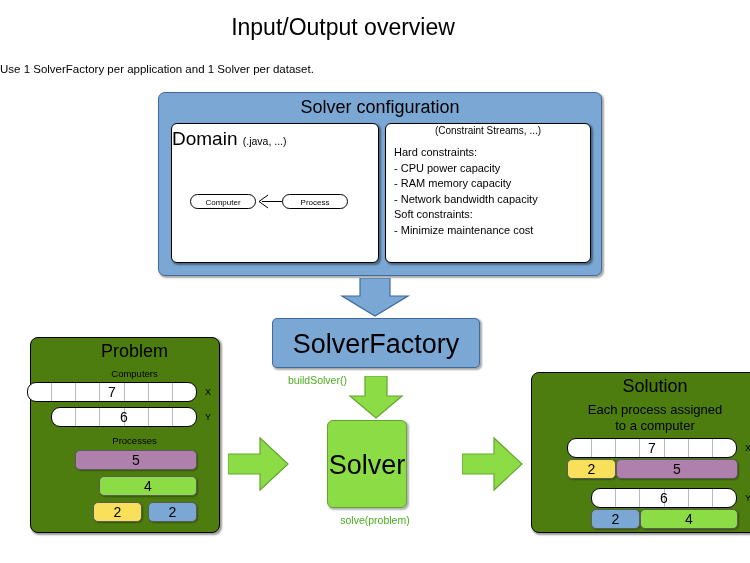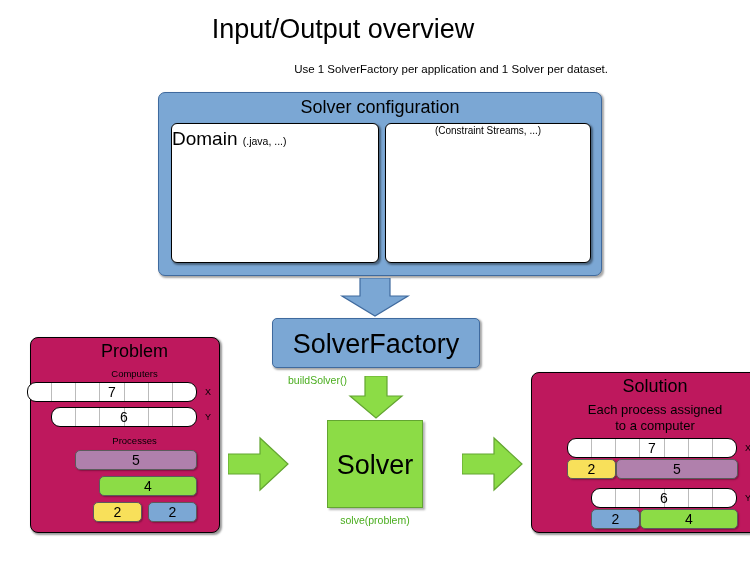--- a/index.html
+++ b/index.html
@@ -16,30 +16,30 @@
     overflow: hidden;
   }
 
   
   #page-title {
     position: absolute;
     top: 14px;
     left: 0;
     width: 686px;
     text-align: center;
-    font-size: 27px;
+    font-size: 23px;
     font-weight: normal;
     letter-spacing: 0px;
   }
   #page-subtitle {
     position: absolute;
     top: 63px;
     left: 0;
     width: 608px;
-    text-align: right;
+    text-align: left;
     font-size: 11.5px;
   }
 
   
   #solver-config {
     position: absolute;
     left: 158px;
     top: 92px;
     width: 444px;
     height: 184px;
@@ -158,36 +158,36 @@
     text-align: center;
     font-size: 10.5px;
     color: #4aad1e;
   }
 
   
   #solver-box {
     position: absolute;
     left: 327px;
     top: 420px;
-    width: 96px;
+    width: 80px;
     height: 88px;
     background: #8CDC46;
     border: 1px solid #63a531;
-    border-radius: 0;
+    border-radius: 6px;
     box-shadow: 1.5px 1.5px 2px rgba(0,0,0,0.3);
     font-size: 27px;
     text-align: center;
     line-height: 88px;
     box-sizing: border-box;
   }
 
   
   .panel {
     position: absolute;
-    background: #be185d;
+    background: #4d7c0f;
     border: 1.2px solid #000000;
     border-radius: 8px;
     box-sizing: border-box;
     box-shadow: 1.5px 1.5px 2px rgba(0,0,0,0.4);
     padding-left: 19px;
   }
   #problem-panel  { left: 30px;  top: 337px; width: 190px; height: 196px; }
   #solution-panel { left: 531px; top: 372px; width: 229px; height: 161px; }
   .panel-title {
     text-align: center;
@@ -275,24 +275,40 @@
 <div id="page-subtitle">Use 1 SolverFactory per application and 1 Solver per dataset.</div>
 
 <div id="solver-config">
   <div id="solver-config-title">Solver configuration</div>
 
   <div id="domain-card" class="inner-card">
     <div class="card-title">
       <span>Domain</span>
       <span class="suffix">(.java, ...)</span>
     </div>
+    <div id="entity-diagram">
+      <div class="entity-node" id="entity-computer">Computer</div>
+      <div class="entity-node" id="entity-process">Process</div>
+      <svg width="208" height="40" style="position:absolute;left:0;top:0;">
+        <line x1="110" y1="15.5" x2="90" y2="15.5" stroke="#000" stroke-width="1"></line>
+        <polyline points="96,9 87,15.5 96,22" fill="none" stroke="#000" stroke-width="1"></polyline>
+      </svg>
+    </div>
   </div>
 
   <div id="score-card" class="inner-card">
     <div id="score-subtitle">(Constraint Streams, ...)</div>
+    <div id="constraint-list">
+      <div>Hard constraints:</div>
+      <div>- CPU power capacity</div>
+      <div>- RAM memory capacity</div>
+      <div>- Network bandwidth capacity</div>
+      <div>Soft constraints:</div>
+      <div>- Minimize maintenance cost</div>
+    </div>
   </div>
 </div>
 
 <svg class="arrow-svg" id="arrow-config-to-factory" width="90" height="40">
   <polygon points="30,0 60,0 60,18 78,18 45,38 12,18 30,18" fill="#7BA7D4" stroke="#3f6a9e" stroke-width="1.2"></polygon>
 </svg>
 
 <div id="solver-factory-box">SolverFactory</div>
 <div id="build-solver-label">buildSolver()</div>
 

